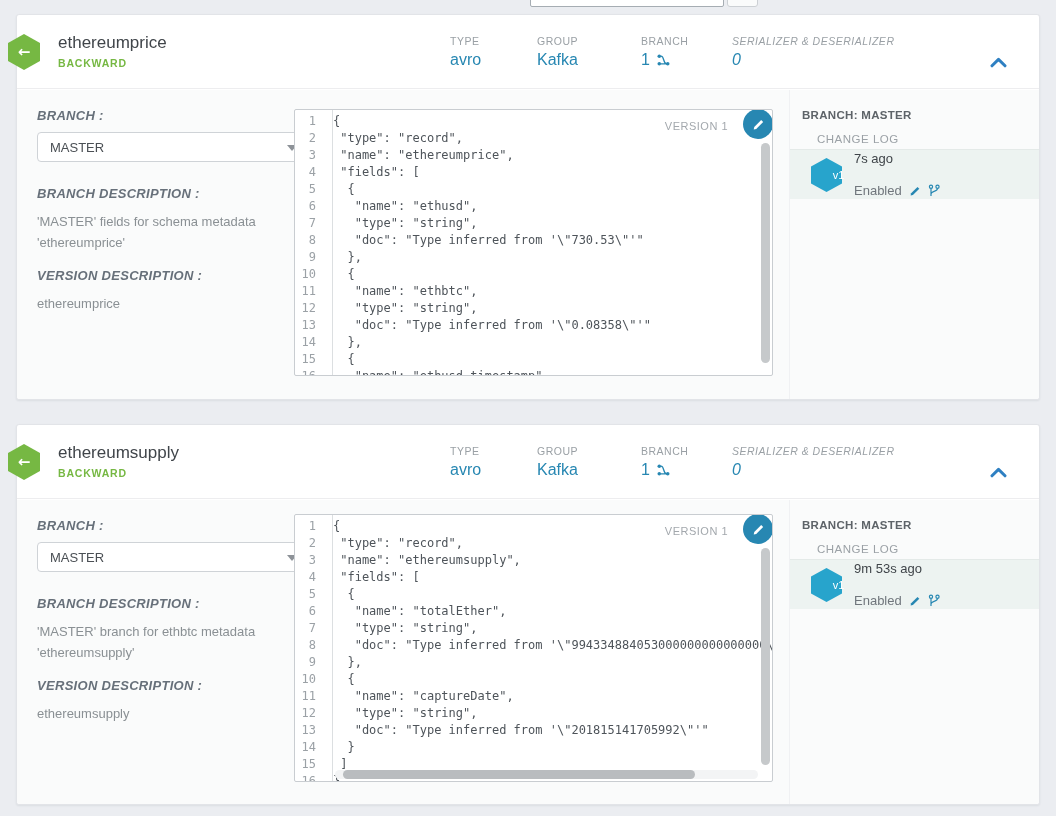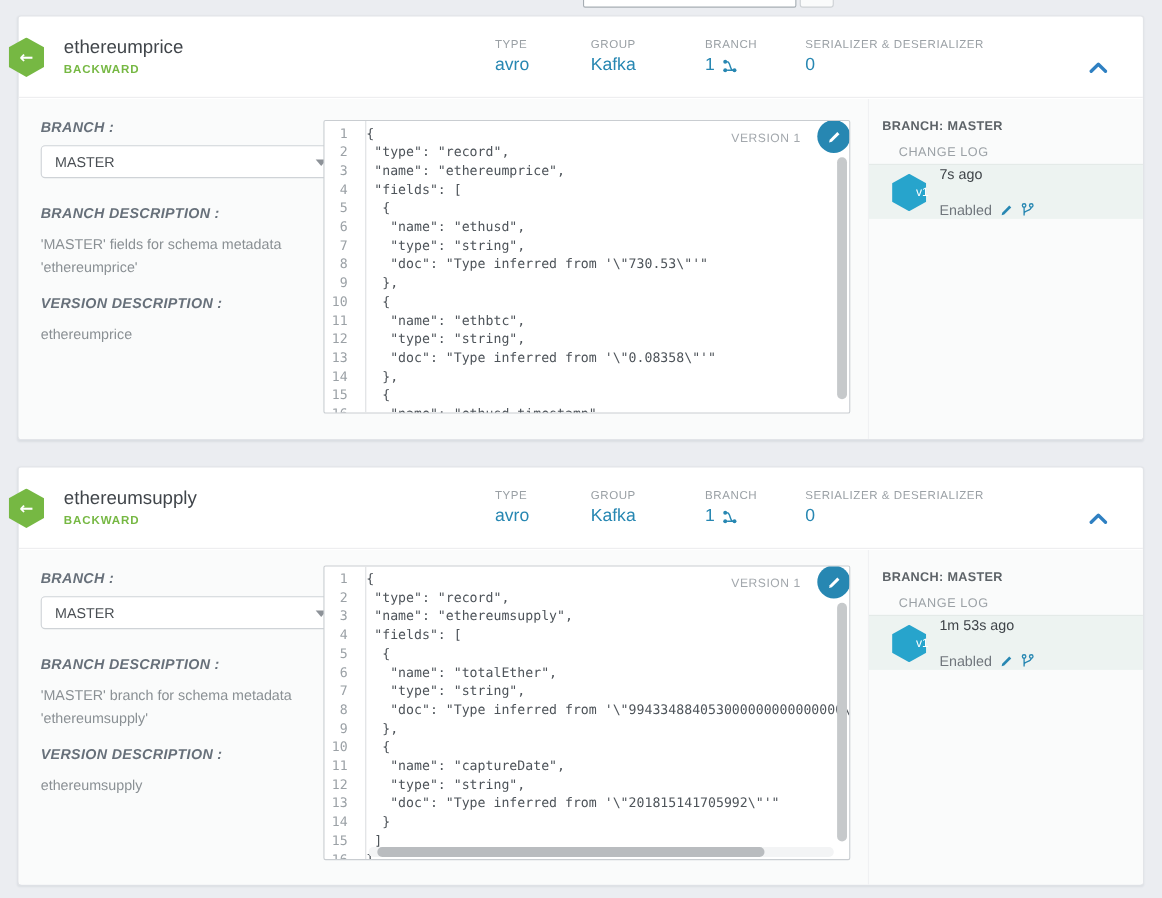--- a/index.html
+++ b/index.html
@@ -33,21 +33,21 @@
   .hexagon .hex-arrow{position:absolute;left:0;top:0;width:32px;height:36px;
     display:flex;align-items:center;justify-content:center;color:#fff;
     font-family:"DejaVu Sans",sans-serif;font-size:15px;font-weight:bold;}
   .title-block{position:absolute;left:41px;top:18px;}
   .schema-title{font-size:17px;color:#40454a;}
   .compat{font-size:10.5px;font-weight:bold;color:var(--accent-green);letter-spacing:.8px;margin-top:4px;}
 
   .meta{position:absolute;top:20px;}
   .meta .m-label{font-size:10.5px;color:#9aa0a5;letter-spacing:.5px;}
   .meta .m-value{font-size:16px;color:var(--accent-blue);margin-top:4px;display:flex;align-items:center;gap:6px;}
-  .m-type{left:433px;} .m-group{left:520px;} .m-branch{left:624px;} .m-serdes{left:715px;}
+  .m-type{left:433px;} .m-group{left:520px;} .m-branch{left:624px;} .m-serdes{left:715px;font-style:italic;}
   .collapse-btn{position:absolute;right:32px;top:39px;cursor:pointer;}
 
   .card-body{position:absolute;left:0;right:0;top:75px;bottom:0;background:#fafbfb;border-radius:0 0 3px 3px;}
 
   
   .left-col{position:absolute;left:20px;top:18px;width:248px;}
   .field-label{font-size:13px;font-weight:bold;color:#67707a;letter-spacing:.3px;font-style:italic;}
   .dropdown{margin-top:9px;width:272px;height:30px;background:#fff;border:1px solid #cfd3d7;
     border-radius:4px;position:relative;display:flex;align-items:center;padding-left:12px;
     font-size:13px;color:#4a4f54;cursor:pointer;}
@@ -256,21 +256,21 @@
     </div>
   </header>
   <div class="card-body">
     <div class="left-col">
       <div class="field-label">BRANCH :</div>
       <div class="dropdown">
         <span>MASTER</span>
         <span class="caret"></span>
       </div>
       <div class="field-label lbl-bdesc">BRANCH DESCRIPTION :</div>
-      <div class="desc">'MASTER' branch for schema metadata 'ethereumsupply'</div>
+      <div class="desc">'MASTER' branch for ethbtc metadata 'ethereumsupply'</div>
       <div class="field-label lbl-vdesc">VERSION DESCRIPTION :</div>
       <div class="desc">ethereumsupply</div>
     </div>
     <div class="editor">
       <div class="version-label">VERSION 1</div>
       <div class="code-lines">
           <div class="code-line"><span class="ln">1</span><span class="code">{</span></div>
           <div class="code-line"><span class="ln">2</span><span class="code"> "type": "record",</span></div>
           <div class="code-line"><span class="ln">3</span><span class="code"> "name": "ethereumsupply",</span></div>
           <div class="code-line"><span class="ln">4</span><span class="code"> "fields": [</span></div>
@@ -301,21 +301,21 @@
       <div class="rc-h1">BRANCH: MASTER</div>
       <div class="rc-h2">CHANGE LOG</div>
       <div class="version-row">
         <div class="badge-hex">
           <svg width="31" height="34" viewBox="0 0 31 34">
               <polygon points="15.5,0 31,8.5 31,25.5 15.5,34 0,25.5 0,8.5" style="fill:var(--badge-blue)"></polygon>
             </svg>
           <span>v1</span>
         </div>
         <div class="vr-text">
-          <div class="vr-time">1m 53s ago</div>
+          <div class="vr-time">9m 53s ago</div>
           <div class="vr-status">
             <span>Enabled</span>
             <span class="icon-btn">
               <svg width="12" height="12" viewBox="0 0 12 12">
                   <path d="M1.6 10.6 l0.5-2.3 6.4-6.4 1.8 1.8-6.4 6.4z" style="fill:var(--accent-blue)"></path>
                 </svg>
             </span>
             <span class="icon-btn">
               <svg width="12" height="13" viewBox="0 0 12 13">
                 <circle cx="3" cy="2.8" r="1.6" fill="none" style="stroke:var(--accent-blue)" stroke-width="1.2"></circle>

